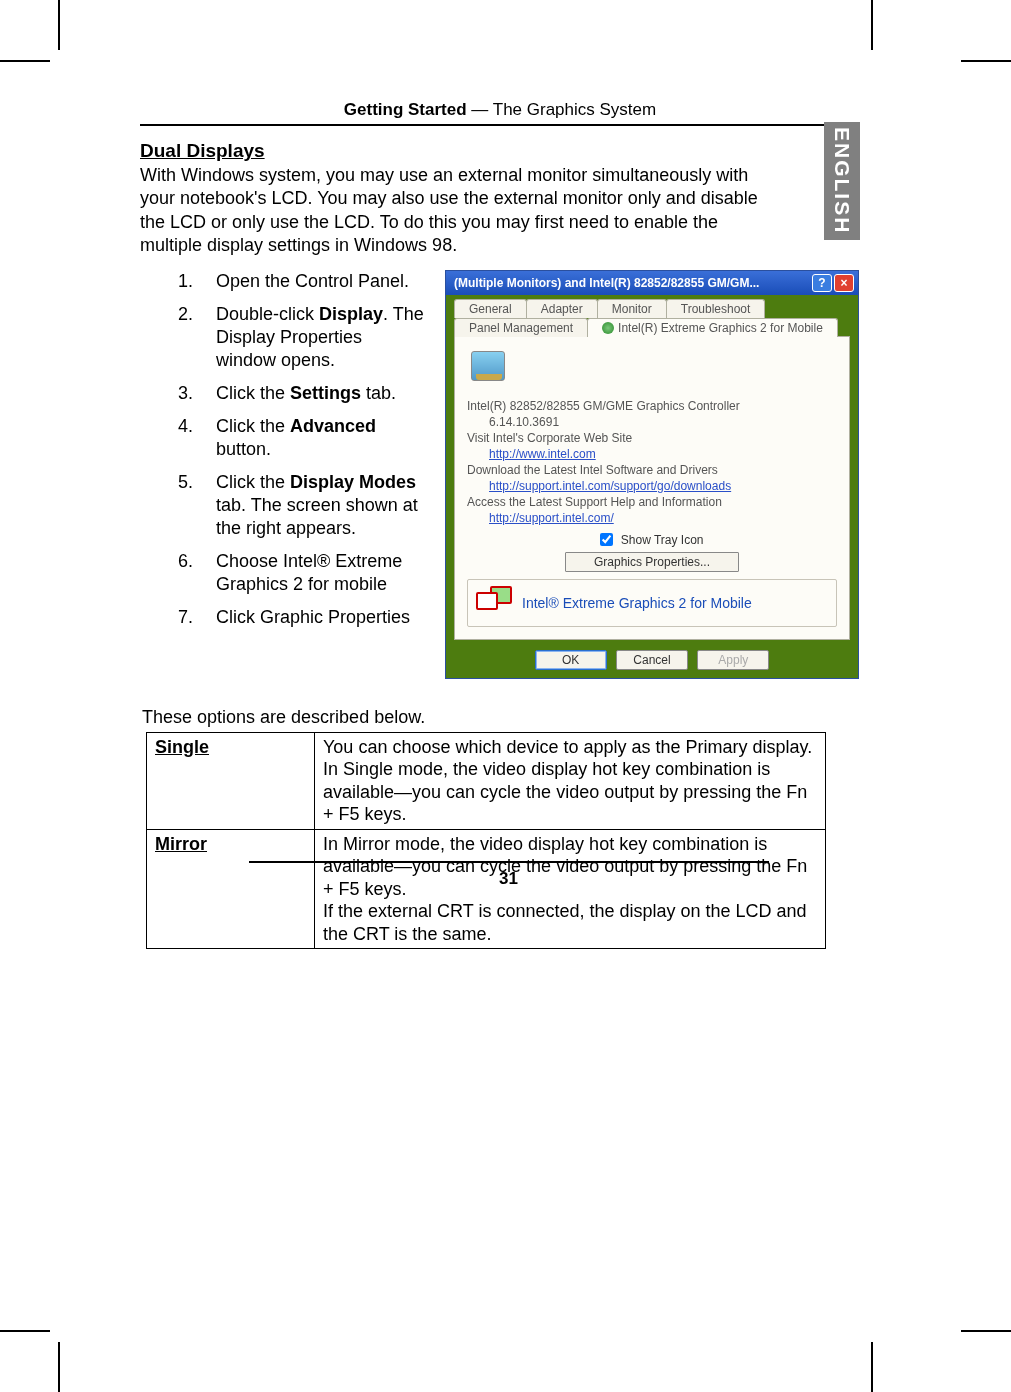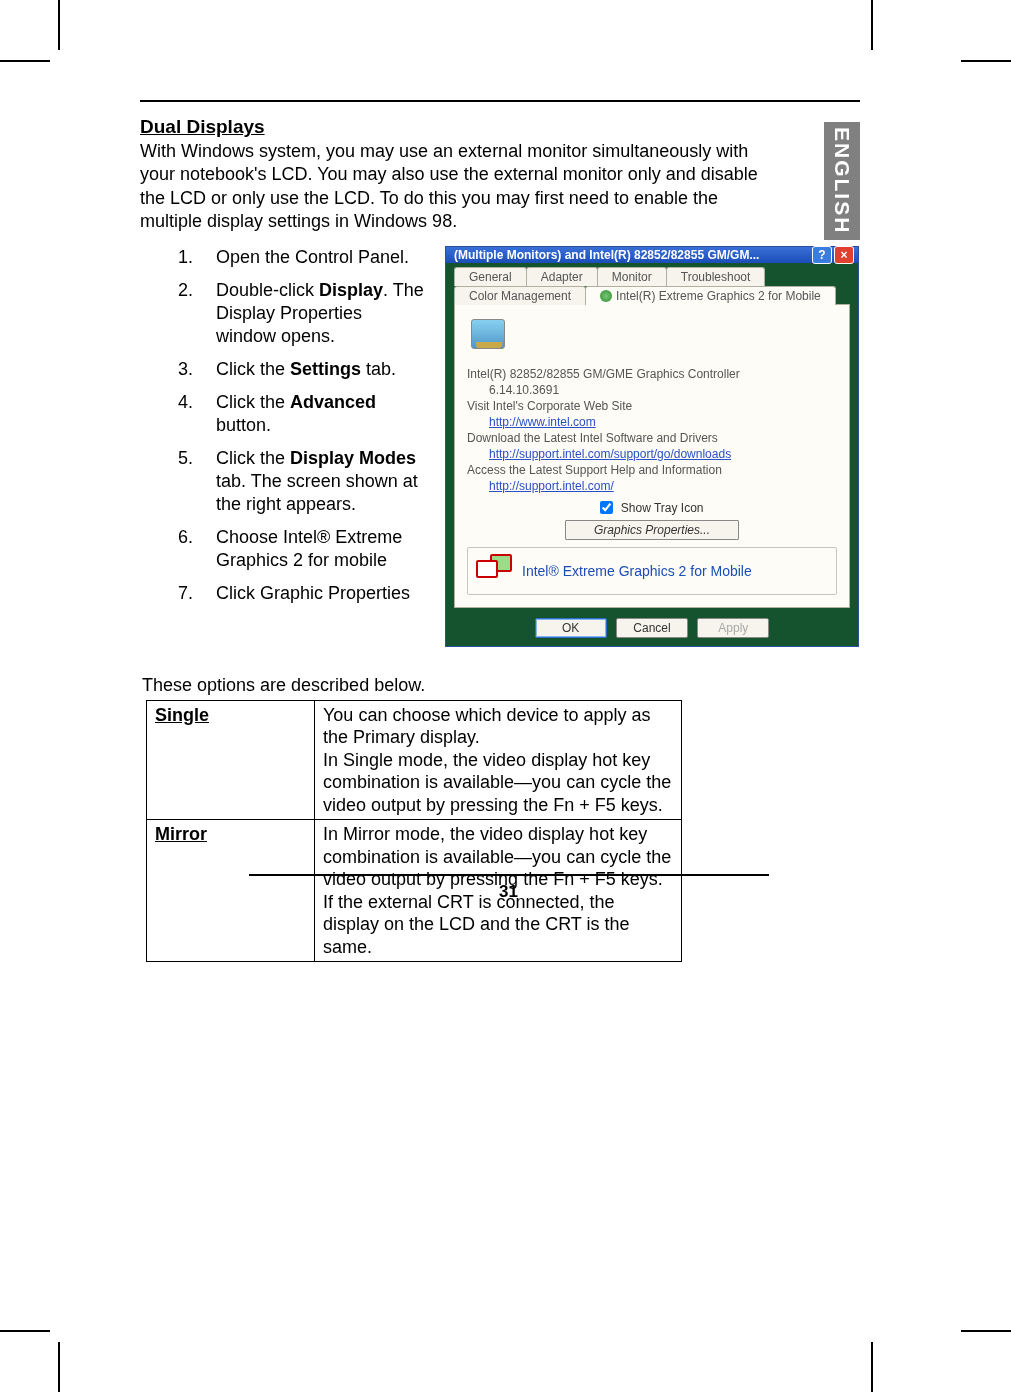--- a/index.html
+++ b/index.html
@@ -34,73 +34,78 @@
   .body-row { display: flex; gap: 20px; }
   .steps { width: 285px; }
   ol.steps-list { list-style: none; padding-left: 38px; }
   ol.steps-list li { display:flex; margin-bottom: 10px; font-size: 18px; line-height: 1.28; }
   ol.steps-list .num { width: 38px; flex-shrink:0; }
   ol.steps-list .txt { flex:1; }
   ol.steps-list .txt b { font-weight: bold; }
 
   
   .dialog { width: 414px; border: 1px solid #2a4f9e; font-family: Tahoma, Arial, sans-serif; font-size: 12px; color:#333; }
-  .titlebar { background: linear-gradient(#3a6fd8,#1a4db8); color:#fff; height:16px; display:flex; align-items:center; padding:0 4px 0 8px; font-weight:bold; font-size:12px; }
+  .titlebar { background: linear-gradient(#3a6fd8,#1a4db8); color:#fff; height:24px; display:flex; align-items:center; padding:0 4px 0 8px; font-weight:bold; font-size:12px; }
   .titlebar .spacer { flex:1; min-width:0; overflow:hidden; white-space:nowrap; text-overflow:ellipsis; }
   .titlebar .winbtn { width:20px; height:18px; margin-left:2px; border:1px solid #fff; border-radius:3px; display:flex; align-items:center; justify-content:center; font-size:12px; font-weight:bold; }
   .winbtn.help { background:#3a7de0; }
   .winbtn.close { background:#e04030; }
-  .dlg-body { background:#14532d; padding:4px 8px 8px 8px; }
+  .dlg-body { background:#4d7c0f; padding:4px 8px 8px 8px; }
   .tabs { display:flex; flex-wrap:wrap; }
   .tab { background:#f6f4ec; border:1px solid #b0b0a0; border-bottom:none; border-radius:3px 3px 0 0; padding:2px 14px; font-size:12px; color:#555; margin-right:-1px; cursor:default; }
   .tab .ticon { display:inline-block; width:12px; height:12px; border-radius:50%; background:radial-gradient(#7ac77a,#2a8a2a); margin-right:4px; vertical-align:-2px; }
   .tab.active { background:#fdfcf7; position:relative; z-index:2; }
   .tabs .row2 { width:100%; display:flex; }
   .tabpanel { background:#fdfcf7; border:1px solid #b0b0a0; padding:10px 12px 12px 12px; margin-top:-1px; }
   .dicon { width:34px; height:30px; background:linear-gradient(#88d0f0,#5098c8); border:1px solid #888; border-radius:3px; margin:4px 0 18px 4px; position:relative; }
   .dicon::after { content:""; position:absolute; left:4px; top:22px; width:26px; height:6px; background:#c9a84a; border-radius:0 0 3px 3px; }
   .line { font-size:12px; color:#555; margin:2px 0; }
   .line.indent { padding-left:22px; }
   .link { color:#2a4fc8; text-decoration:underline;margin-top:48px; }
   .chkrow { text-align:center; margin:8px 0; color:#333; }
   .chkrow input { vertical-align:-2px; margin-right:4px; }
   .gpbtn-row { text-align:center; margin:4px 0 2px 0; }
-  .gpbtn { background:#f6f4ec; border:1px solid #888; padding:2px 28px; font-size:12px; border-radius:1px; cursor:default;font-style:italic; }
+  .gpbtn { background:#f6f4ec; border:1px solid #888; padding:2px 28px; font-size:12px; border-radius:1px; cursor:default; }
   .brandrow { display:flex; align-items:center; gap:10px; border:1px solid #c8c4b8; border-radius:2px; padding:6px 8px; margin-top:10px; }
   .brandicon { width:36px; height:34px; position:relative; }
   .brandicon .mon { position:absolute; left:0; top:6px; width:22px; height:18px; border:2px solid #c00; background:#fff; border-radius:2px; }
   .brandicon .mon2 { position:absolute; left:14px; top:0; width:22px; height:18px; border:2px solid #c00; background:#9d8; border-radius:2px; }
   .brandtxt { color:#1a4db8; font-weight:normal; font-size:14px; }
   .btnrow { text-align:center; margin-top:10px; }
   .btnrow .dbtn { width:72px; padding:2px 0; margin:0 3px; font-size:12px; border:1px solid #888; background:#f6f4ec; border-radius:2px; display:inline-block; cursor:default; }
   .btnrow .dbtn.primary { border:1px solid #2a6fd0; box-shadow:0 0 0 1px #8ab4f0 inset; }
   .btnrow .dbtn.disabled { color:#aaa; }
 
   .below-intro { font-size: 18px; margin: 28px 0 4px 2px; }
-  table.opts { border-collapse: collapse; width: 536px; margin-left: 6px; }
+  table.opts { border-collapse: collapse; width: 680px; margin-left: 6px; }
   table.opts td { border: 1.5px solid #000; padding: 3px 8px 3px 8px; font-size: 18px; vertical-align: top; line-height:1.25; }
   table.opts td.k { width: 168px; font-weight: bold; text-decoration: underline; }
 
   .footer { position:absolute; left:17px; right:0; bottom: 60px; text-align:center; }
   .footer .fhr { width: 520px; margin: 0 auto 6px auto; border:none; border-top:2px solid #000; }
   .footer .pg { font-weight:bold; font-size:17px; }
 </style>
 </head>
 <body>
 
 <div class="cm tl-h"></div>
 <div class="cm tl-v"></div>
 <div class="cm tr-h"></div>
 <div class="cm tr-v"></div>
 <div class="cm bl-h"></div>
 <div class="cm bl-v"></div>
 <div class="cm br-h"></div>
 <div class="cm br-v"></div>
 
 <div class="content">
+  <div class="header-line">
+    <b>Getting Started</b>
+    <span> — </span>
+    <span>The Graphics System</span>
+  </div>
   <hr class="hr">
 
   <div class="side-tab">ENGLISH</div>
 
   <h3 class="section">Dual Displays</h3>
   <p class="intro">With Windows system, you may use an external monitor simultaneously with your notebook's LCD. You may also use the external monitor only and disable the LCD or only use the LCD. To do this you may first need to enable the multiple display settings in Windows 98.</p>
 
   <div class="body-row">
     <div class="steps">
       <ol class="steps-list" id="steps-list">
@@ -141,21 +146,21 @@
         <span class="winbtn help">?</span>
         <span class="winbtn close">×</span>
       </div>
       <div class="dlg-body">
         <div class="tabs">
           <div class="tab">General</div>
           <div class="tab">Adapter</div>
           <div class="tab">Monitor</div>
           <div class="tab">Troubleshoot</div>
           <div class="row2">
-            <div class="tab">Color Management</div>
+            <div class="tab">Panel Management</div>
             <div class="tab active">
               <span class="ticon"></span><span>Intel(R) Extreme Graphics 2 for Mobile</span>
             </div>
           </div>
         </div>
         <div class="tabpanel">
           <div class="dicon"></div>
           <div class="line">Intel(R) 82852/82855 GM/GME Graphics Controller</div>
           <div class="line indent">6.14.10.3691</div>
           <div class="line">Visit Intel's Corporate Web Site</div>

